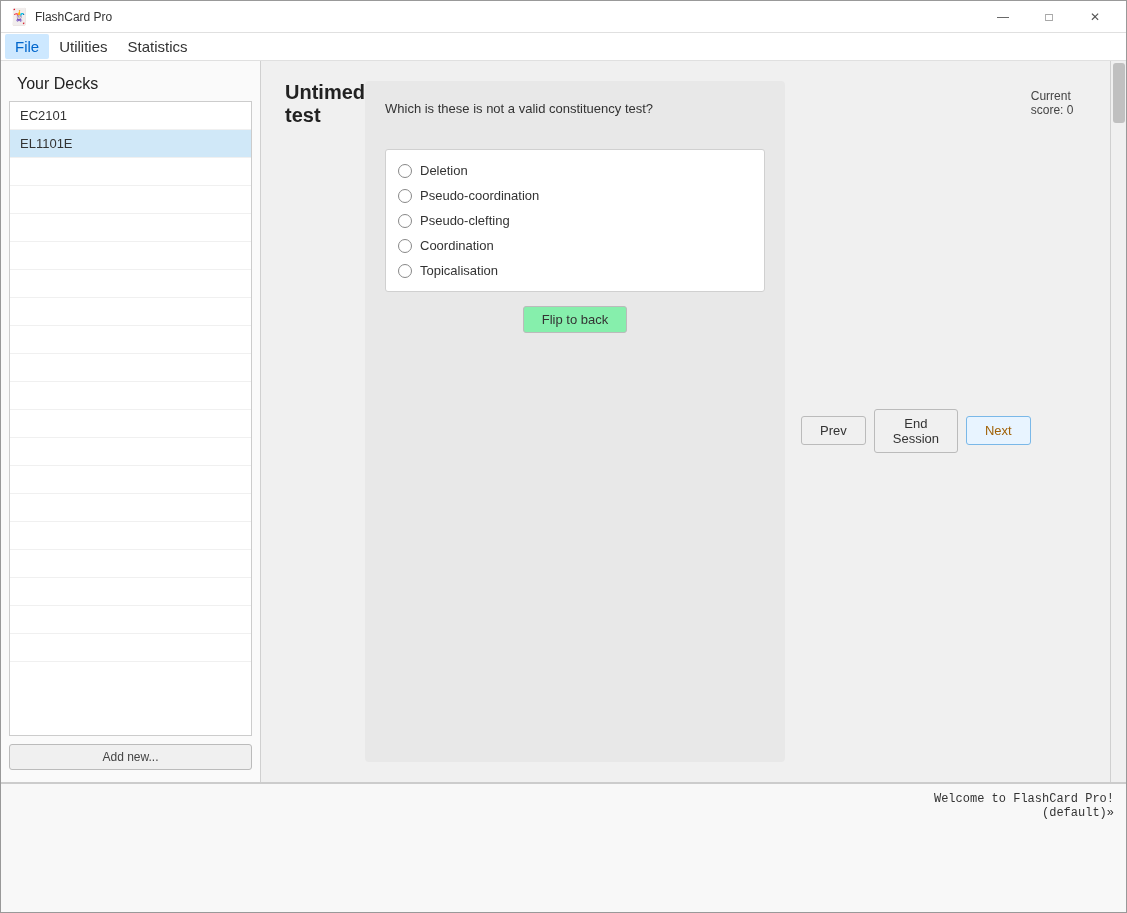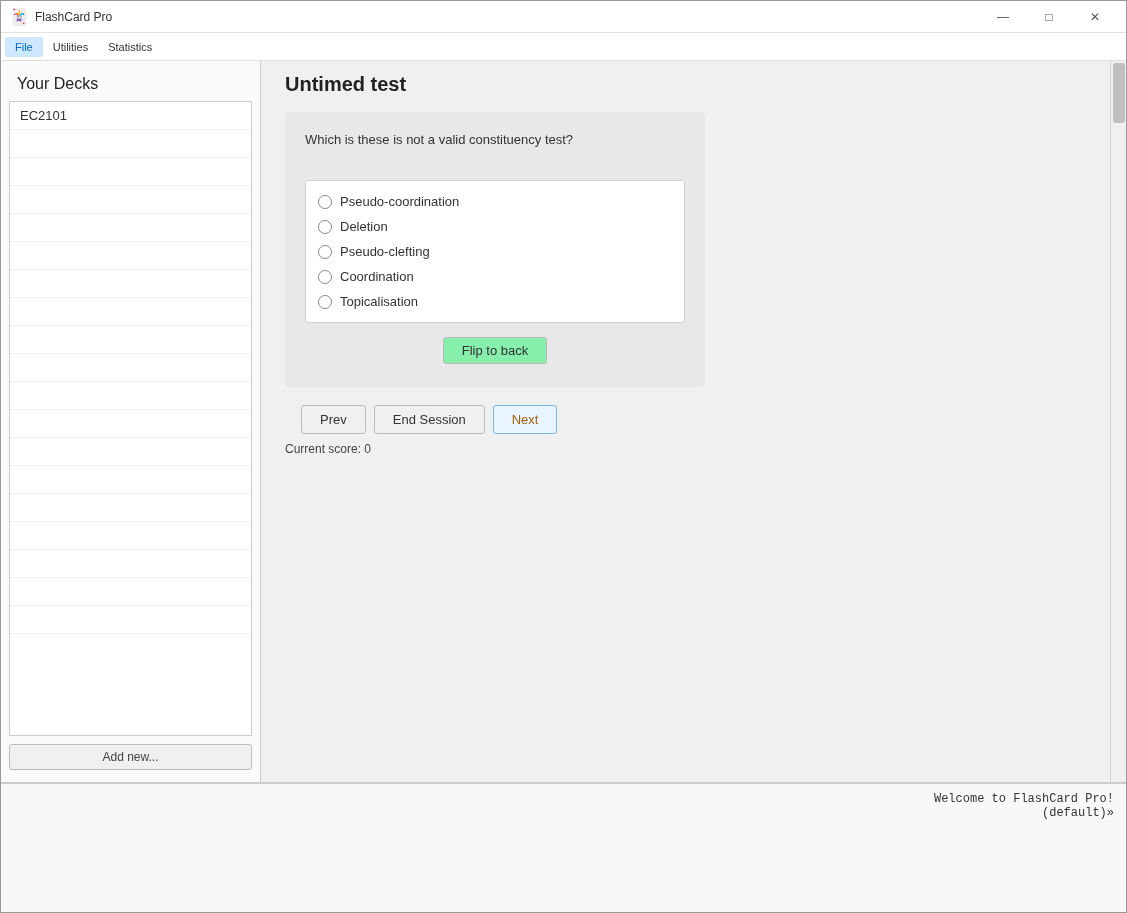--- a/index.html
+++ b/index.html
@@ -58,21 +58,21 @@
       align-items: center;
       background: #fff;
       height: 28px;
       padding: 0 4px;
       border-bottom: 1px solid #e0e0e0;
       flex-shrink: 0;
     }
     .menu-item {
       padding: 4px 10px;
       cursor: pointer;
-      font-size: 11px;
+      font-size: 15px;
       color: #333;
       border-radius: 2px;
     }
     .menu-item.active { background: #cde8ff; color: #0066cc; }
 
     
     #main {
       display: flex;
       flex: 1;
       overflow: hidden;
@@ -143,24 +143,24 @@
     #scrollbar-thumb {
       width: 12px;
       height: 60px;
       background: #c0c0c0;
       border-radius: 3px;
       margin: 2px auto;
     }
 
     #content-area {
       flex: 1;
-      padding: 12px 24px;
+      padding: 20px 24px;
       overflow-y: auto;
       display: flex;
-      flex-direction: column;
+      flex-direction: row;
     }
     #test-title {
       font-size: 20px;
       font-weight: bold;
       color: #222;
       margin-bottom: 16px;
     }
 
     
     #card-container {
@@ -282,20 +282,21 @@
   <div class="menu-item">Utilities</div>
   <div class="menu-item">Statistics</div>
 </div>
 
 <div id="main">
 
   <div id="sidebar">
     <div id="your-decks-title">Your Decks</div>
     <div id="deck-list-container">
       <div class="deck-item">EC2101</div>
+      <div class="deck-item selected">EL1101E</div>
 
       <div class="deck-item">&nbsp;</div>
       <div class="deck-item">&nbsp;</div>
       <div class="deck-item">&nbsp;</div>
       <div class="deck-item">&nbsp;</div>
       <div class="deck-item">&nbsp;</div>
       <div class="deck-item">&nbsp;</div>
       <div class="deck-item">&nbsp;</div>
       <div class="deck-item">&nbsp;</div>
       <div class="deck-item">&nbsp;</div>
@@ -316,25 +317,25 @@
     <div id="content-panel">
       <div id="content-area">
         <div id="test-title">Untimed test</div>
 
         <div id="card-container">
           <div id="card-question">Which is these is not a valid constituency test?</div>
 
           <div id="answer-options">
             <div class="answer-option">
               <span class="radio-circle"></span>
+              <span>Deletion</span>
+            </div>
+            <div class="answer-option">
+              <span class="radio-circle"></span>
               <span>Pseudo-coordination</span>
-            </div>
-            <div class="answer-option">
-              <span class="radio-circle"></span>
-              <span>Deletion</span>
             </div>
             <div class="answer-option">
               <span class="radio-circle"></span>
               <span>Pseudo-clefting</span>
             </div>
             <div class="answer-option">
               <span class="radio-circle"></span>
               <span>Coordination</span>
             </div>
             <div class="answer-option">

